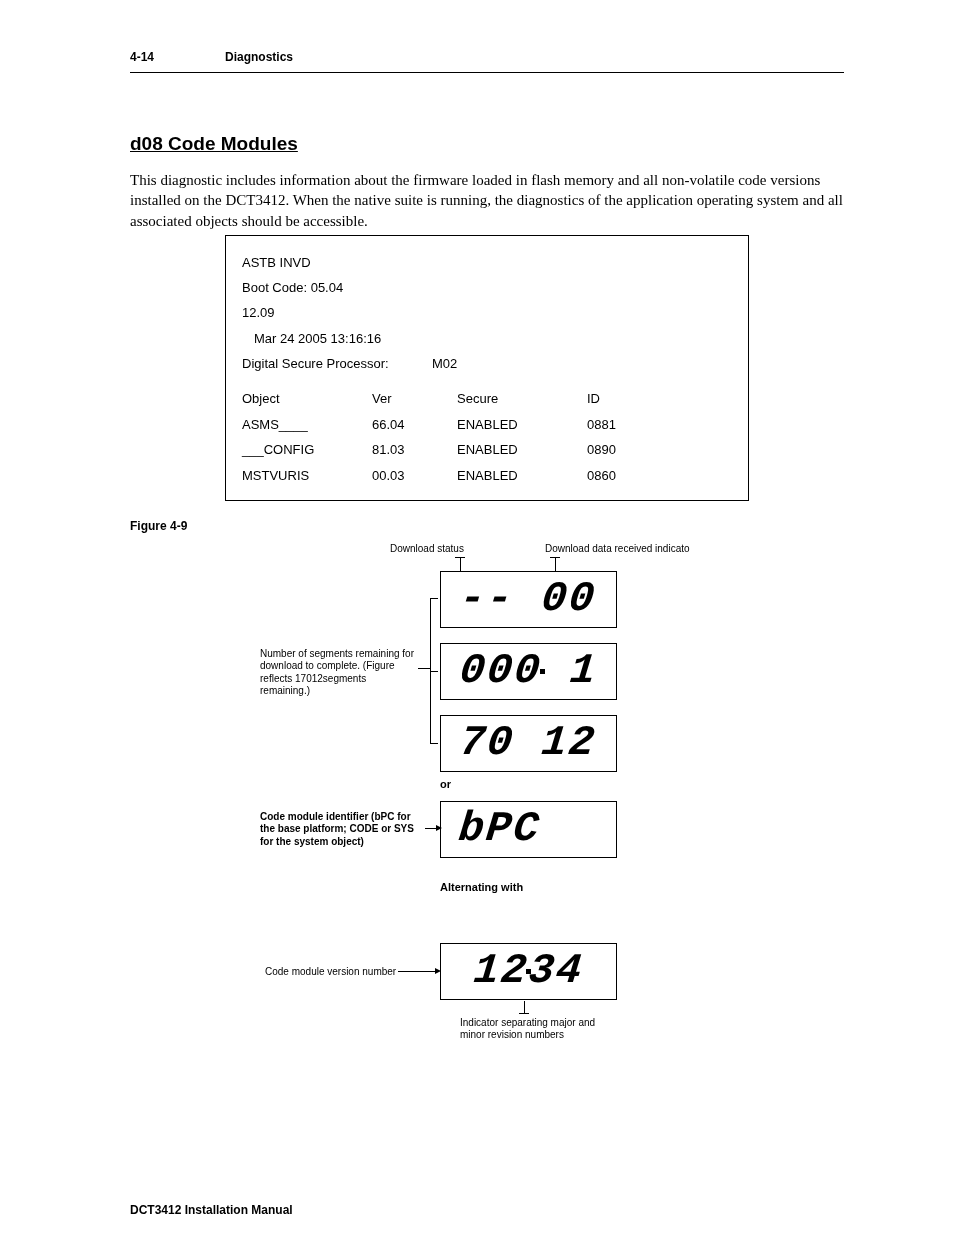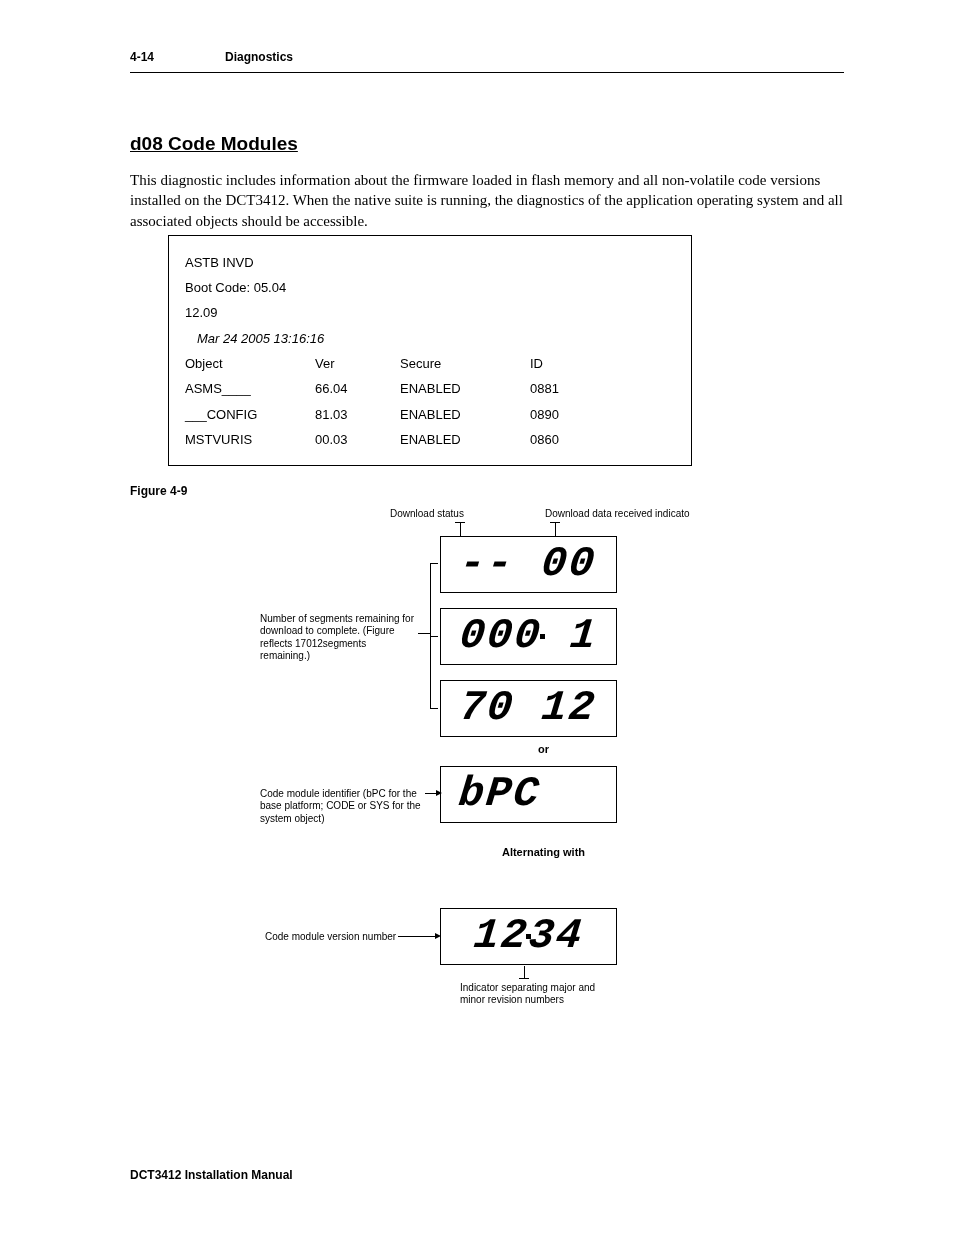--- a/index.html
+++ b/index.html
@@ -26,27 +26,27 @@
   }
   .body-text {
     font-family: Georgia, 'Times New Roman', serif;
     font-size: 15px;
     line-height: 1.35;
     margin-bottom: 4px;
   }
   .panel {
     border: 1px solid #000;
     width: 490px;
-    margin-left: 38px;
+    margin-left: 95px;
     padding: 14px 16px 12px 16px;
     font-size: 13px;
     line-height: 1.95;
   }
   .panel-row { display: flex; }
-  .panel-indent { padding-left: 12px; font-style: italic; }
+  .panel-indent { padding-left: 12px; }
   .col-obj { width: 130px; }
   .col-ver { width: 85px; }
   .col-stat { width: 130px; }
   .col-id { width: 70px; }
   .col-label { width: 190px; }
   .col-value { }
   .pad-bottom { padding-bottom: 10px; }
   .fig-caption {
     font-weight: bold;
     font-size: 12px;
@@ -92,22 +92,21 @@
     display: inline-block;
     width: 5px; height: 5px; background: #000;
     vertical-align: 6px;
     margin: 0 -2px;
   }
   .mid-label {
     position: absolute;
     font-weight: bold;
     font-size: 11px;
     width: 175px;
-    left: 326px;
-    text-align: center;
+    left: 310px;
   }
   .arrow-right::after {
     content: "";
     position: absolute;
     right: -5px; top: -3px;
     border-left: 6px solid #000;
     border-top: 3.5px solid transparent;
     border-bottom: 3.5px solid transparent;
   }
   .footer {
@@ -128,20 +127,24 @@
 
 <p class="body-text">This diagnostic includes information about the firmware loaded in flash memory and all non-volatile code versions installed on the DCT3412. When the native suite is running, the diagnostics of the application operating system and all associated objects should be accessible.</p>
 
 <div class="panel">
   <div>ASTB INVD</div>
   <div>Boot Code: 05.04</div>
   <div class="panel-row">
     <span class="col-value">12.09</span>
   </div>
   <div class="panel-indent">Mar 24 2005  13:16:16</div>
+  <div class="panel-row pad-bottom">
+    <span class="col-label">Digital Secure Processor:</span>
+    <span class="col-value">M02</span>
+  </div>
   <div class="panel-row">
     <span class="col-obj">Object</span>
     <span class="col-ver">Ver</span>
     <span class="col-stat">Secure</span>
     <span class="col-id">ID</span>
   </div>
   <div class="panel-row">
     <span class="col-obj">ASMS____</span>
     <span class="col-ver">66.04</span>
     <span class="col-stat">ENABLED</span>
@@ -195,21 +198,21 @@
   <div class="lcd" style="top:172px;">
     <span class="seg">70&nbsp;12</span>
   </div>
 
   <div class="mid-label" style="top:235px;">or</div>
 
   <div class="lcd" style="top:258px;">
     <span class="seg" style="text-align:left; width:140px;">bPC</span>
   </div>
 
-  <div class="callout callout-right" style="left:130px; top:280px; width:165px;">Code module identifier (bPC for the base platform; CODE or SYS for the system object)</div>
+  <div class="callout callout-right" style="left:130px; top:268px; width:165px;font-weight:bold;">Code module identifier (bPC for the base platform; CODE or SYS for the system object)</div>
   <div class="connector arrow-right" style="left:295px; top:285px; width:12px; height:1px;"></div>
 
   <div class="mid-label" style="top:338px;">Alternating with</div>
 
   <div class="lcd" style="top:400px;">
     <span class="seg">12</span>
     <span class="lowdot"></span>
     <span class="seg">34</span>
   </div>
 

